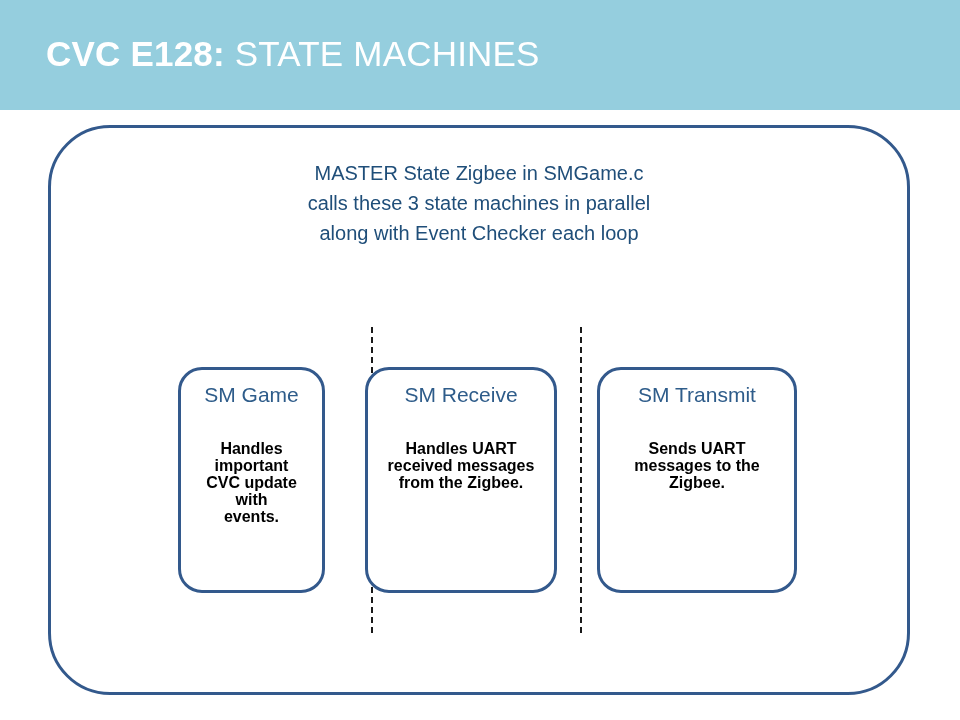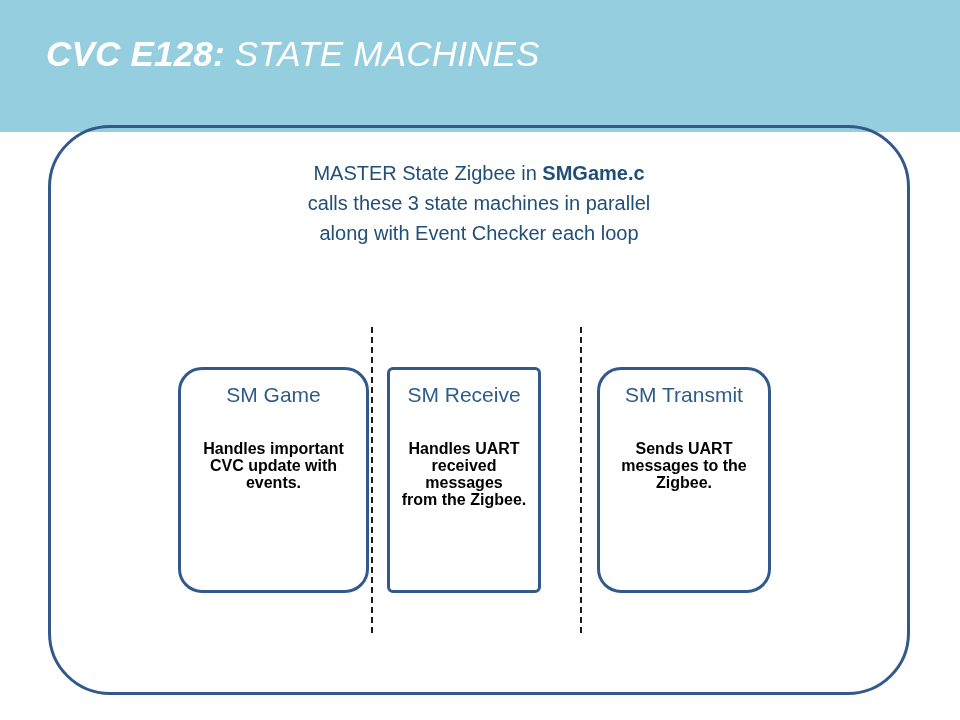--- a/index.html
+++ b/index.html
@@ -14,23 +14,22 @@
     overflow: hidden;
     position: relative;
   }
 
   
   #header-band {
     position: absolute;
     left: 0;
     top: 0;
     width: 960px;
-    height: 132px;
+    height: 110px;
     background: #95cede;
-    font-style: italic;
   }
   #slide-title {
     position: absolute;
     left: 46px;
     top: 32px;
     font-size: 35px;
     line-height: 44px;
     color: #ffffff;
     letter-spacing: 0.2px;
     white-space: nowrap;
@@ -64,49 +63,49 @@
     text-align: center;
     color: #1f4e79;
     font-size: 20px;
     line-height: 30px;
   }
   #intro-caption .caption-line {
     display: block;
     white-space: nowrap;
   }
   #intro-caption .bold-token {
-    font-weight: bold;
+    font-weight: normal;
     text-align: center;
   }
 
   
   .divider {
     position: absolute;
     top: 327px;
     width: 0px;
     height: 306px;
     border-left: 2px dashed #1a1a1a;
   }
   #divider-1 { left: 371px; }
   #divider-2 { left: 580px; }
 
   
   .sm-box {
     position: absolute;
     top: 367px;
-    width: 191px;
+    width: 147px;
     height: 226px;
     border: 3px solid #33598c;
     border-radius: 24px;
     box-sizing: border-box;
     background: #ffffff;
   }
   #sm-box-game     { left: 178px; }
-  #sm-box-receive  { left: 387px; width: 154px; border-radius: 6px; }
-  #sm-box-transmit { left: 597px; width: 174px; }
+  #sm-box-receive  { left: 365px; width: 192px; }
+  #sm-box-transmit { left: 597px; width: 200px; }
 
   .sm-box-title {
     position: absolute;
     left: 0;
     top: 12px;
     width: 100%;
     text-align: center;
     font-size: 21px;
     line-height: 26px;
     color: #2e5c8a;

